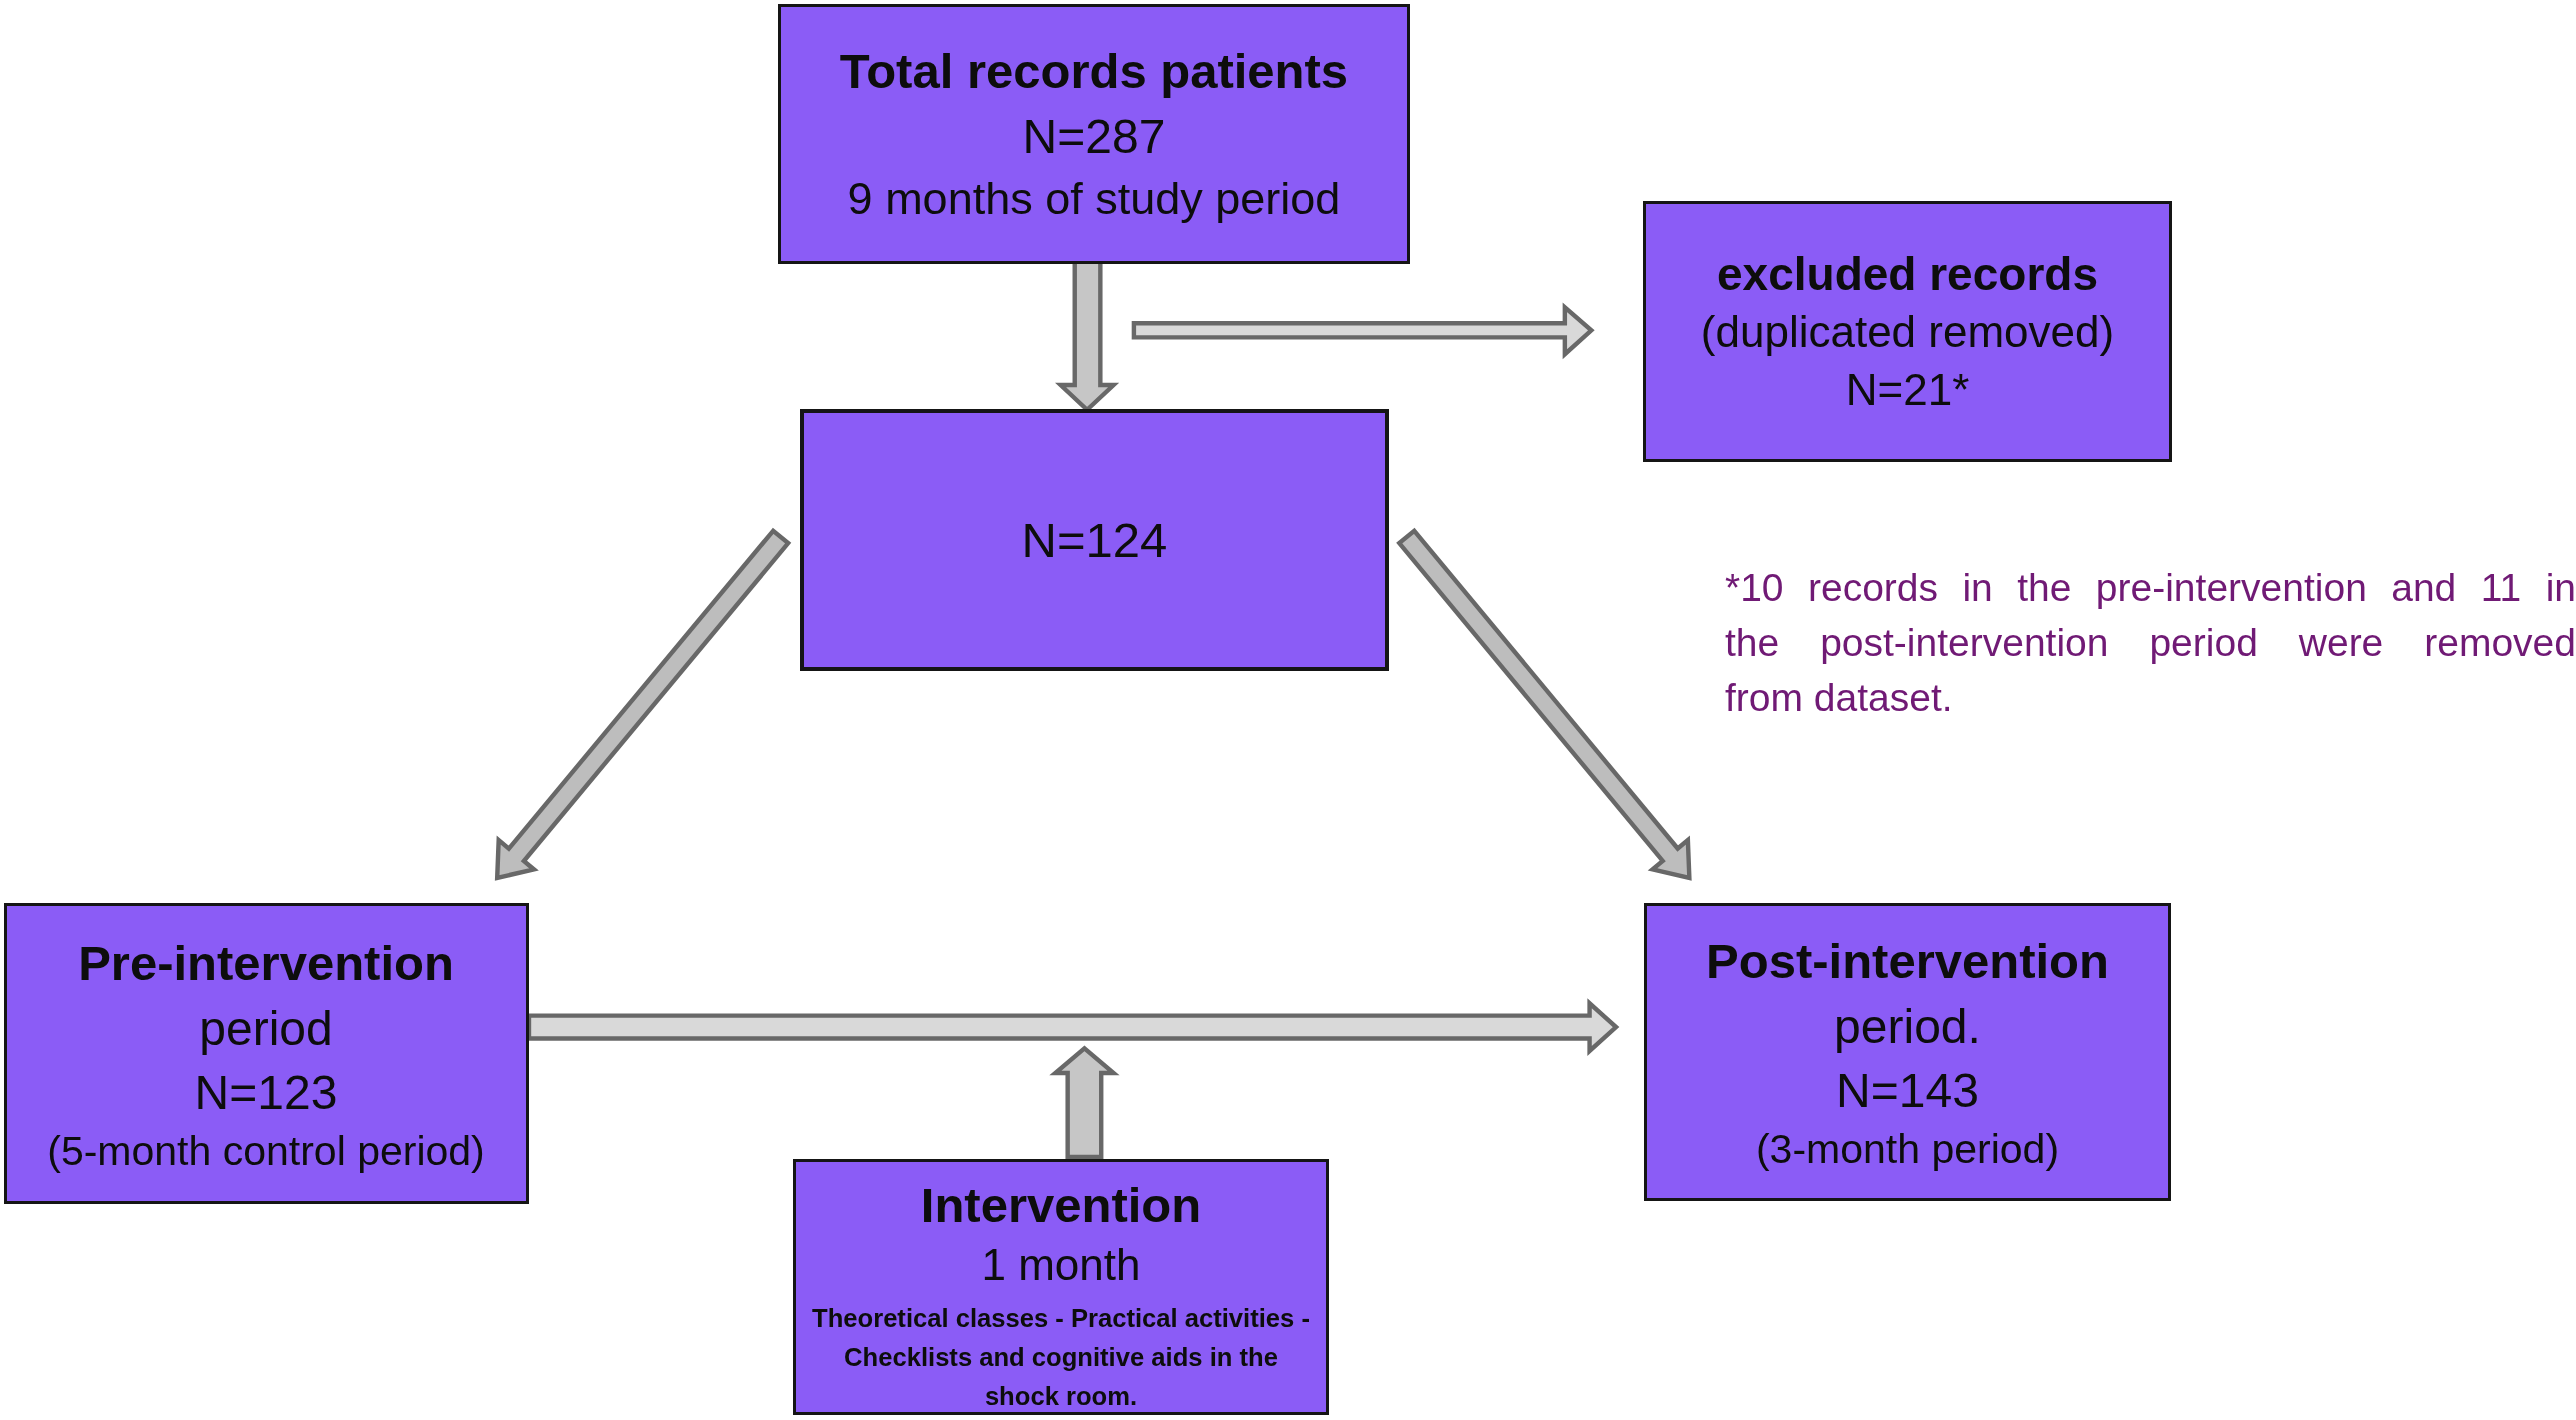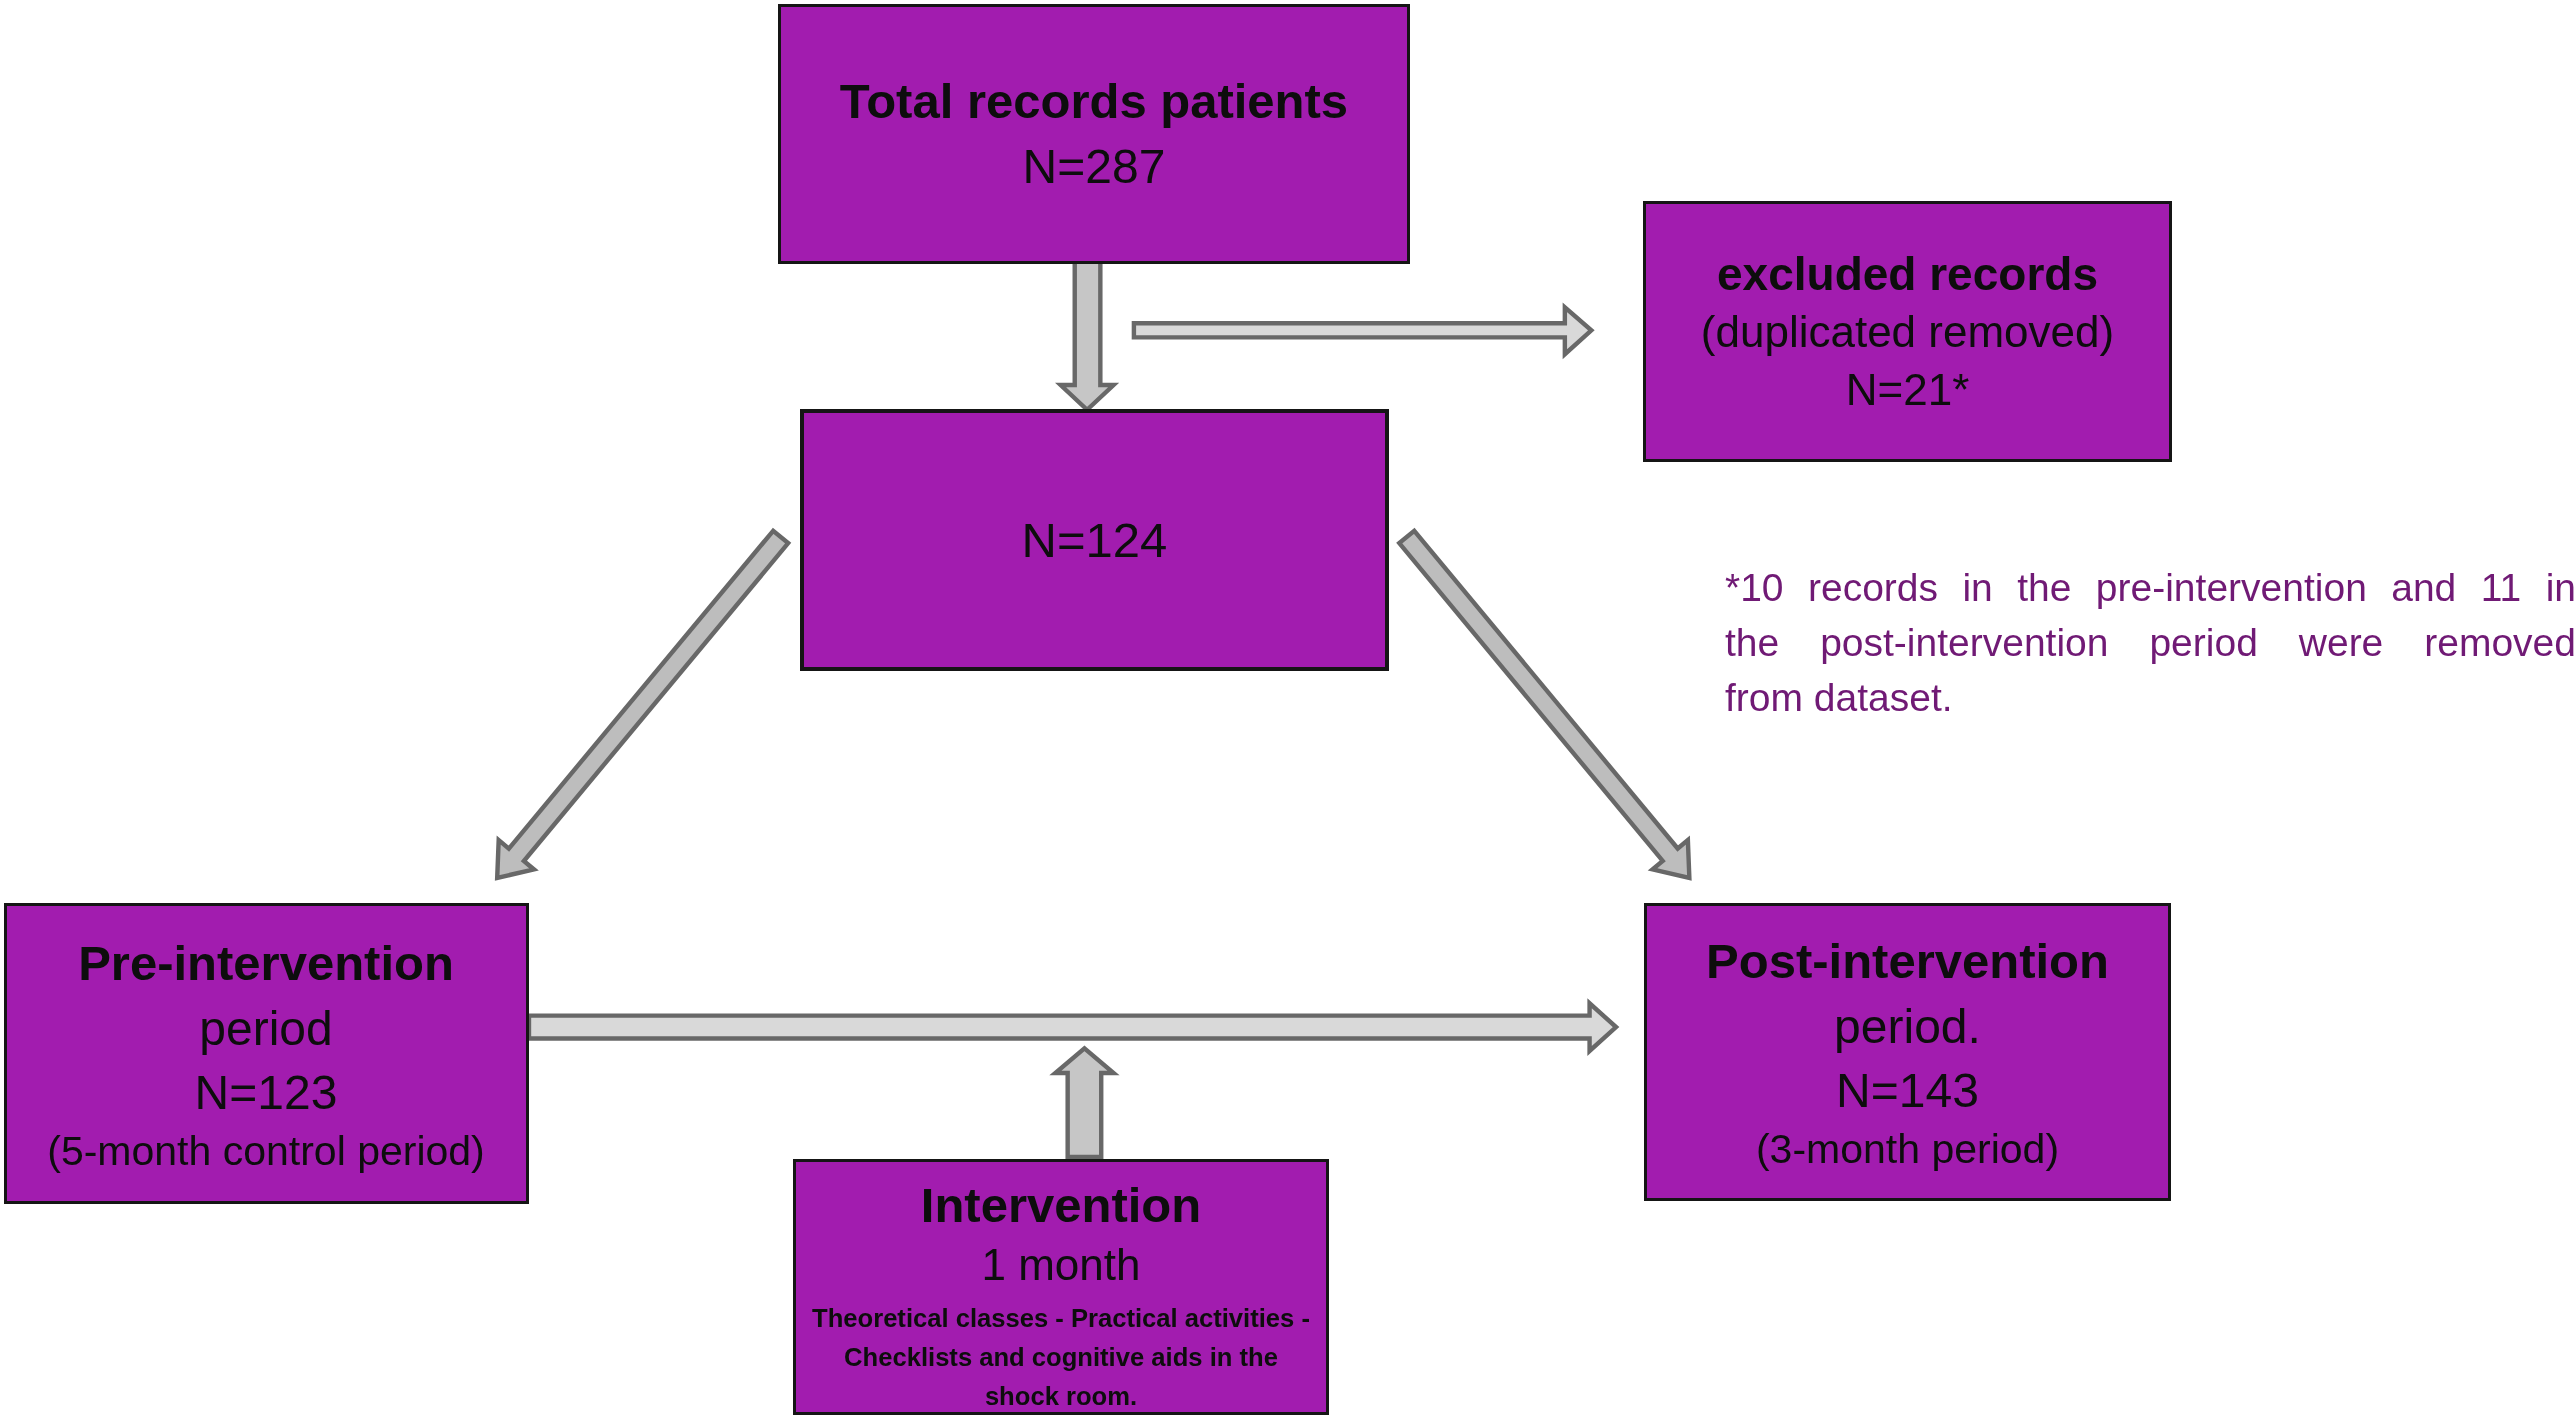--- a/index.html
+++ b/index.html
@@ -18,21 +18,21 @@
     width: 2576px; height: 1421px;
   }
   .arrow { stroke: #686868; stroke-width: 5; stroke-linejoin: miter; }
   .arrow-dark  { fill: #c6c6c6; }
   .arrow-diag  { fill: #bdbdbd; }
   .arrow-light { fill: #d9d9d9; }
 
   .box {
     position: absolute;
     box-sizing: border-box;
-    background: #a21caf;
+    background: #8b5cf6;
     border: 3.5px solid #151515;
     display: flex;
     flex-direction: column;
     align-items: center;
     justify-content: center;
     text-align: center;
   }
   .t-bold   { font-weight: 700; font-size: 49px; line-height: 65px; }
   .t-reg    { font-size: 48px; line-height: 65px; }
   .t-paren  { font-size: 41px; line-height: 53px; }
@@ -77,20 +77,21 @@
     <polygon class="arrow arrow-light" points="1284,366 1772,366 1772,348 1802,374 1772,401 1772,382 1284,382"></polygon>
     <polygon class="arrow arrow-diag" points="875.5,601 576.2,960.9 564.7,951.3 563,994 604.7,984.5 593.2,974.9 892.5,615"></polygon>
     <polygon class="arrow arrow-diag" points="1601.5,601 1899.8,960.8 1911.3,951.2 1913,994 1871.3,984.4 1882.8,974.8 1584.5,615"></polygon>
     <polygon class="arrow arrow-light" points="599,1150 1800,1150 1800,1136 1830,1163 1800,1190 1800,1176 599,1176"></polygon>
     <polygon class="arrow arrow-dark" points="1209,1310 1209,1215 1195,1215 1228,1187 1261,1215 1247,1215 1247,1310"></polygon>
   </svg>
 
   <div class="box" id="box-total">
     <div class="t-bold">Total records patients</div>
     <div class="t-reg">N=287</div>
+    <div class="t-paren">9 months of study period</div>
   </div>
 
   <div class="box" id="box-excluded">
     <div class="t-bold">excluded records</div>
     <div class="t-reg">(duplicated removed)</div>
     <div class="t-reg">N=21*</div>
   </div>
 
   <div class="box" id="box-included">
     <div class="t-reg">N=124</div>

